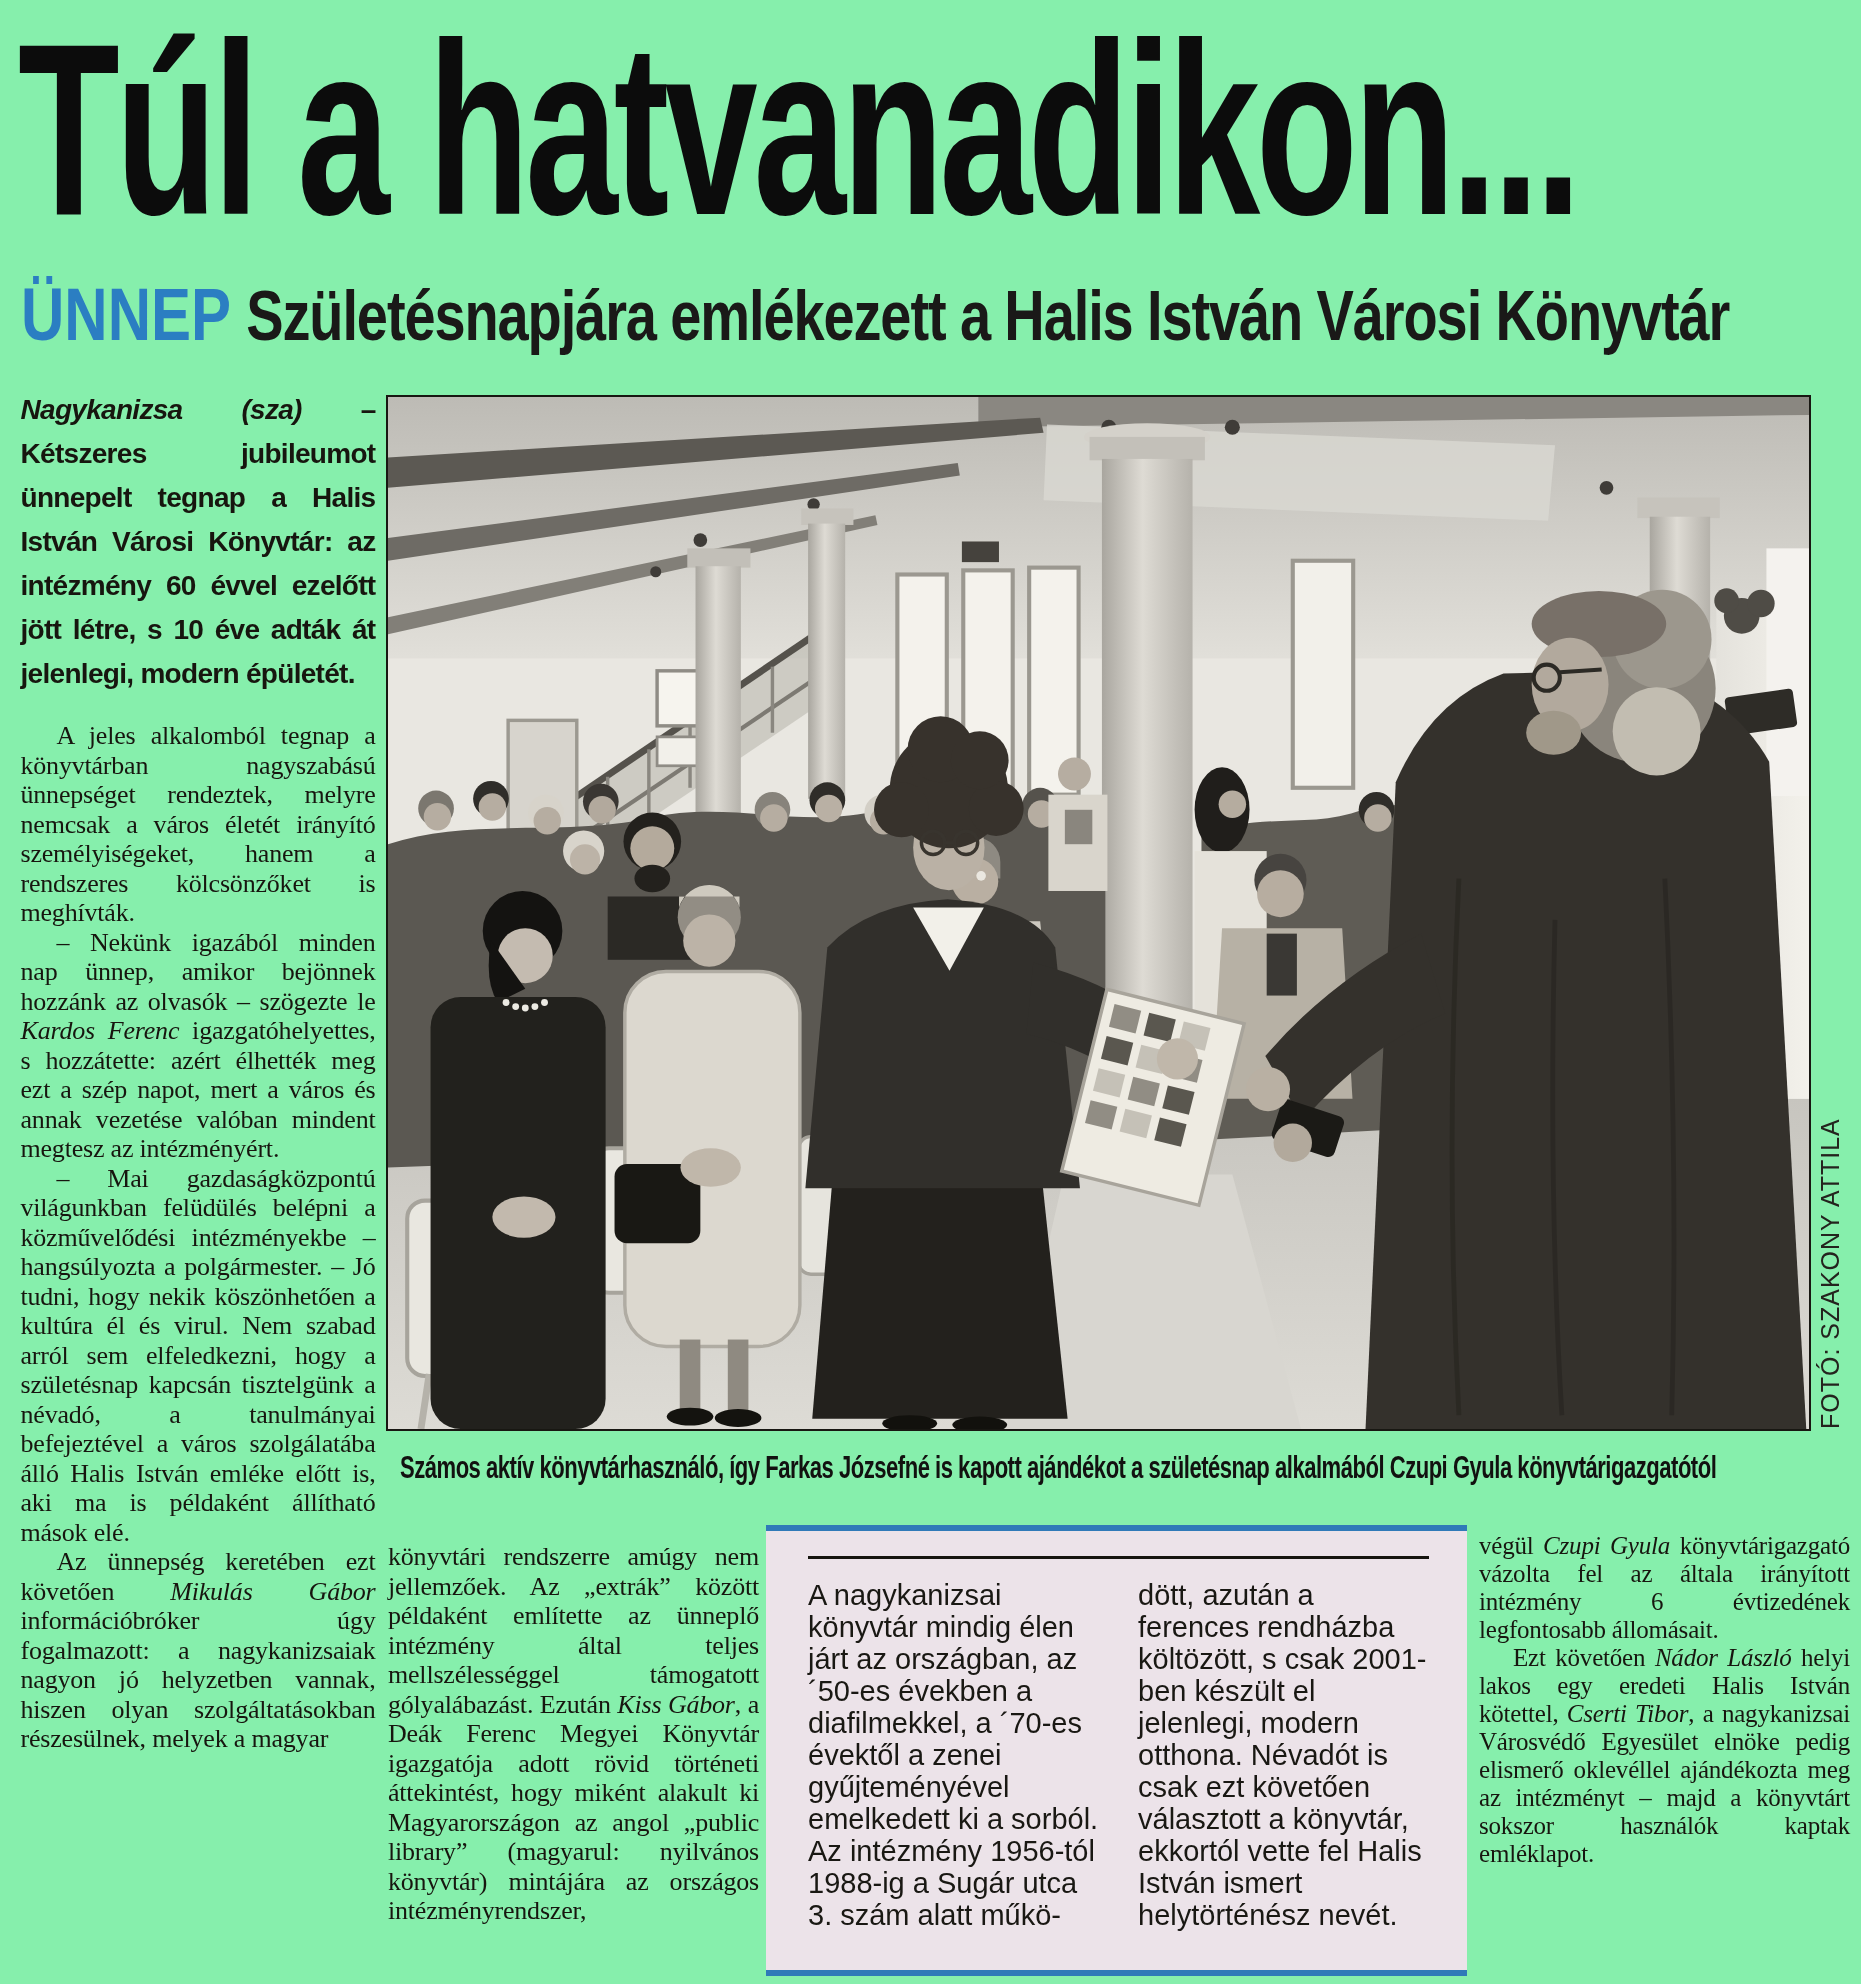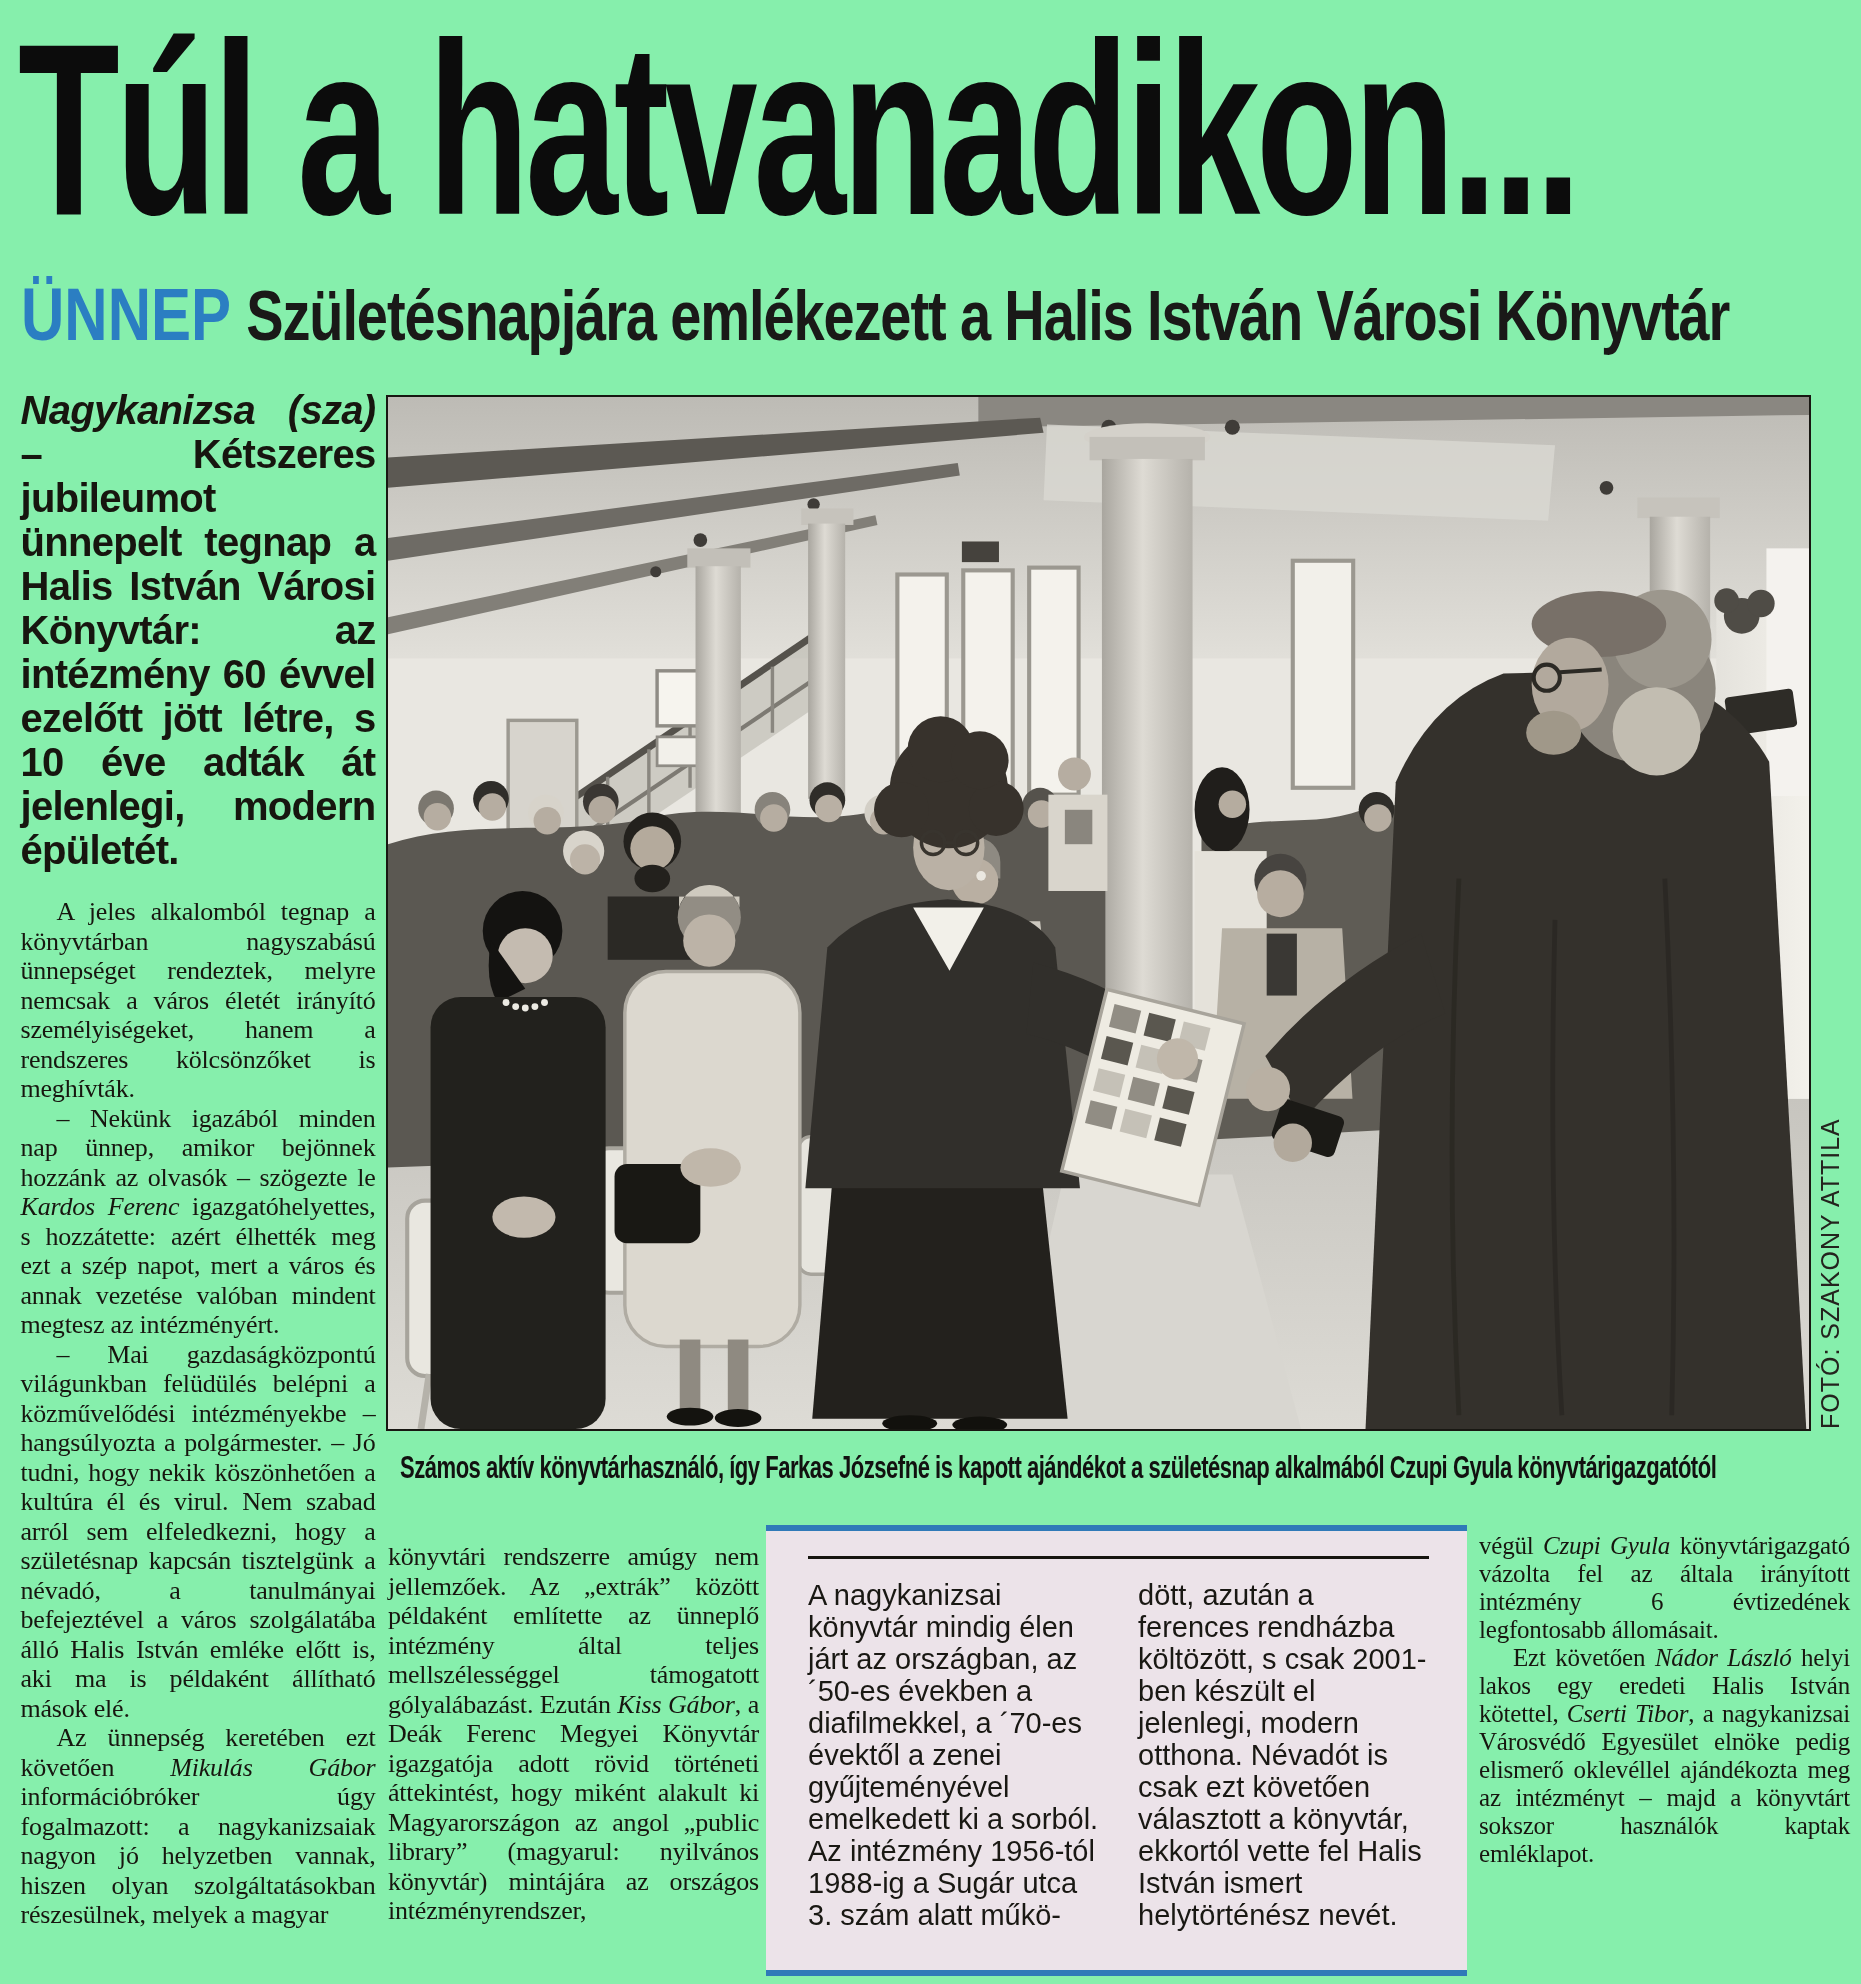--- a/index.html
+++ b/index.html
@@ -14,21 +14,21 @@
   .standfirst{position:absolute;left:20.5px;top:271px;height:89px;}
   .standfirst-inner{display:inline-block;white-space:nowrap;transform:scaleX(0.8);transform-origin:0 0;}
   .kicker{font-family:"Liberation Sans",sans-serif;font-weight:bold;font-size:75px;letter-spacing:0;}
   .subhead{font-family:"Liberation Sans",sans-serif;font-weight:bold;font-size:70px;color:#1a1918;
     margin-left:19px;letter-spacing:-1.4px;}
 
   
   .col{position:absolute;text-align:justify;color:#17160f;}
   .col p{margin:0;padding:0;}
   .col1{left:20.5px;top:388px;width:355px;}
-  .lead{font-family:"Liberation Sans",sans-serif;font-weight:bold;font-size:40px;line-height:44px;
+  .lead{font-family:"Liberation Sans",sans-serif;font-weight:bold;font-size:28px;line-height:44px;
     letter-spacing:-0.7px;margin-bottom:25px !important;}
   .body-serif{font-family:"Liberation Serif",serif;font-size:26px;line-height:29.5px;letter-spacing:-0.2px;}
   .col1 .body-serif{text-indent:36px;}
   .col2{left:388px;top:1542px;width:371px;}
   .col3{left:1479px;top:1532px;width:371px;}
   .col3 .body-serif{font-size:25px;line-height:28px;}
   .col3 .indent{text-indent:34px;}
   .run-i{font-style:italic;}
   .run-b{font-weight:900;}
 

